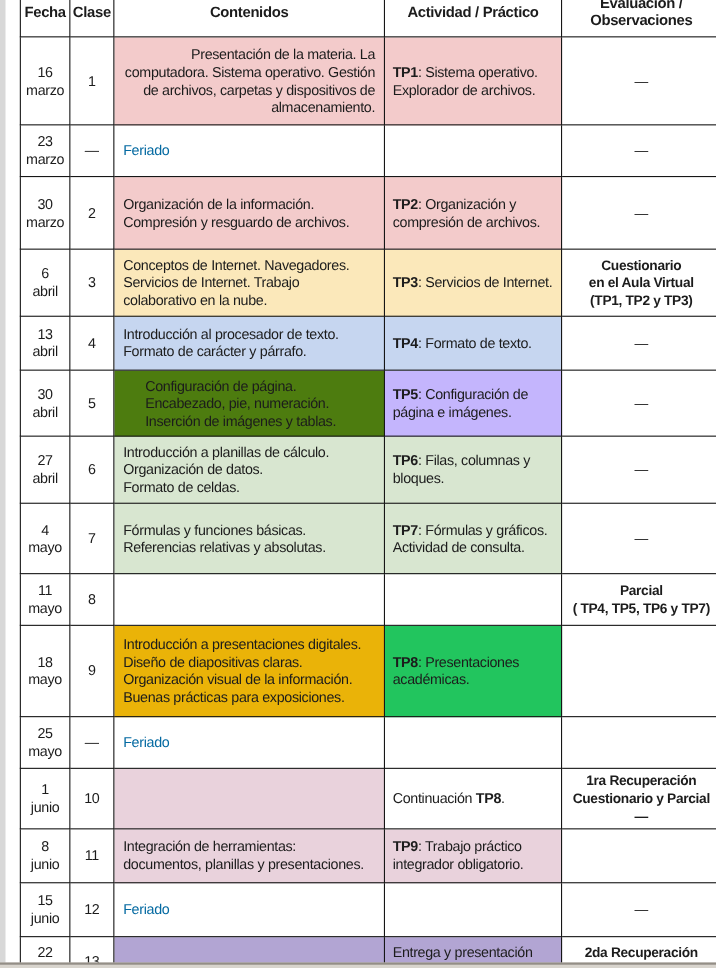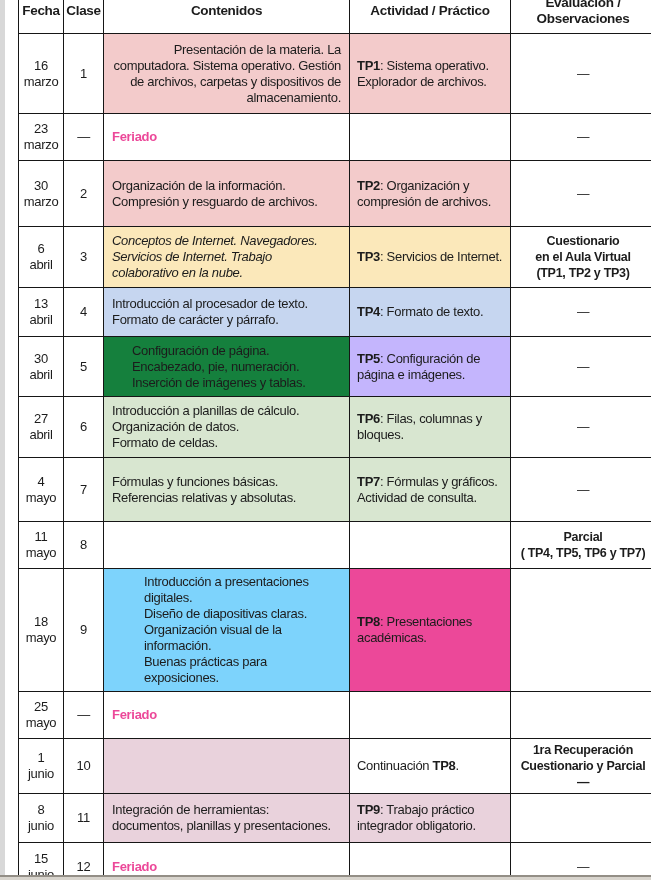--- a/index.html
+++ b/index.html
@@ -16,21 +16,21 @@
   th, td { border:1.6px solid #161616; vertical-align:middle;
            color:#1c1c1c; font-size:13px; line-height:16px; letter-spacing:-0.3px; }
   th { font-weight:700; font-size:13.5px; text-align:center; white-space:pre-line; padding:2px 1px; }
 
   .c-date  { text-align:center; white-space:pre-line; }
   .c-clase { text-align:center; }
   .c-cont  { padding:5px 8px; white-space:pre-line; text-align:left; }
   .c-act   { padding:5px 7px; white-space:pre-line; text-align:left; }
   .c-eval  { text-align:center; white-space:pre-line; padding:3px 4px; font-size:12.5px; }
   .eval-bold { font-weight:700; }
-  .feriado { color:#ec4899; font-weight:700; }
+  .feriado { color:#0369a1; font-weight:400; }
   b.tp { font-weight:700; }
 
   tr.hdr  { height:45px; }
   tr.r0  { height:80px; }  tr.r1  { height:47px; }  tr.r2  { height:66px; }
   tr.r3  { height:61px; }  tr.r4  { height:49px; }  tr.r5  { height:60px; }
   tr.r6  { height:61px; }  tr.r7  { height:64px; }  tr.r8  { height:47px; }
   tr.r9  { height:83px; }  tr.r10 { height:47px; }  tr.r11 { height:41px; }
   tr.r12 { height:49px; }  tr.r13 { height:49px; }  tr.r14 { height:45px; }
 </style>
 </head>
@@ -80,40 +80,40 @@
         <td class="c-clase">2</td>
         <td class="c-cont" style="background-color: rgb(243, 203, 203);">Organización de la información.
 Compresión y resguardo de archivos.</td>
         <td class="c-act" style="background-color: rgb(243, 203, 203);"><span></span><b class="tp">TP2</b><span>: Organización y compresión de archivos.</span></td>
         <td class="c-eval">—</td>
       </tr>
       <tr class="r3">
         <td class="c-date">6
 abril</td>
         <td class="c-clase">3</td>
-        <td class="c-cont" style="background-color: rgb(251, 232, 186); font-style: italic;">Conceptos de Internet. Navegadores. Servicios de Internet. Trabajo colaborativo en la nube.</td>
+        <td class="c-cont" style="background-color: rgb(251, 232, 186);">Conceptos de Internet. Navegadores. Servicios de Internet. Trabajo colaborativo en la nube.</td>
         <td class="c-act" style="background-color: rgb(251, 232, 186);"><span></span><b class="tp">TP3</b><span>: Servicios de Internet.</span></td>
         <td class="c-eval eval-bold">Cuestionario
 en el Aula Virtual
 (TP1, TP2 y TP3)</td>
       </tr>
       <tr class="r4">
         <td class="c-date">13
 abril</td>
         <td class="c-clase">4</td>
         <td class="c-cont" style="background-color: rgb(198, 214, 240);">Introducción al procesador de texto.
 Formato de carácter y párrafo.</td>
         <td class="c-act" style="background-color: rgb(198, 214, 240);"><span></span><b class="tp">TP4</b><span>: Formato de texto.</span></td>
         <td class="c-eval">—</td>
       </tr>
       <tr class="r5">
         <td class="c-date">30
 abril</td>
         <td class="c-clase">5</td>
-        <td class="c-cont" style="background-color: #15803d; padding-left: 28px;">Configuración de página. Encabezado, pie, numeración. Inserción de imágenes y tablas.</td>
+        <td class="c-cont" style="background-color: #4d7c0f; padding-left: 28px;">Configuración de página. Encabezado, pie, numeración. Inserción de imágenes y tablas.</td>
         <td class="c-act" style="background-color: #c4b5fd;"><span></span><b class="tp">TP5</b><span>: Configuración de página e imágenes.</span></td>
         <td class="c-eval">—</td>
       </tr>
       <tr class="r6">
         <td class="c-date">27
 abril</td>
         <td class="c-clase">6</td>
         <td class="c-cont" style="background-color: rgb(216, 230, 208);">Introducción a planillas de cálculo.
 Organización de datos.
 Formato de celdas.</td>
@@ -135,25 +135,25 @@
         <td class="c-clase">8</td>
         <td class="c-cont"></td>
         <td class="c-act"></td>
         <td class="c-eval eval-bold">Parcial
 ( TP4, TP5, TP6 y TP7)</td>
       </tr>
       <tr class="r9">
         <td class="c-date">18
 mayo</td>
         <td class="c-clase">9</td>
-        <td class="c-cont" style="background-color: #7dd3fc; padding-left: 40px;">Introducción a presentaciones digitales.
+        <td class="c-cont" style="background-color: #eab308;">Introducción a presentaciones digitales.
 Diseño de diapositivas claras.
 Organización visual de la información.
 Buenas prácticas para exposiciones.</td>
-        <td class="c-act" style="background-color: #ec4899;"><span></span><b class="tp">TP8</b><span>: Presentaciones académicas.</span></td>
+        <td class="c-act" style="background-color: #22c55e;"><span></span><b class="tp">TP8</b><span>: Presentaciones académicas.</span></td>
         <td class="c-eval"></td>
       </tr>
       <tr class="r10">
         <td class="c-date">25
 mayo</td>
         <td class="c-clase">—</td>
         <td class="c-cont feriado">Feriado</td>
         <td class="c-act"></td>
         <td class="c-eval"></td>
       </tr>

